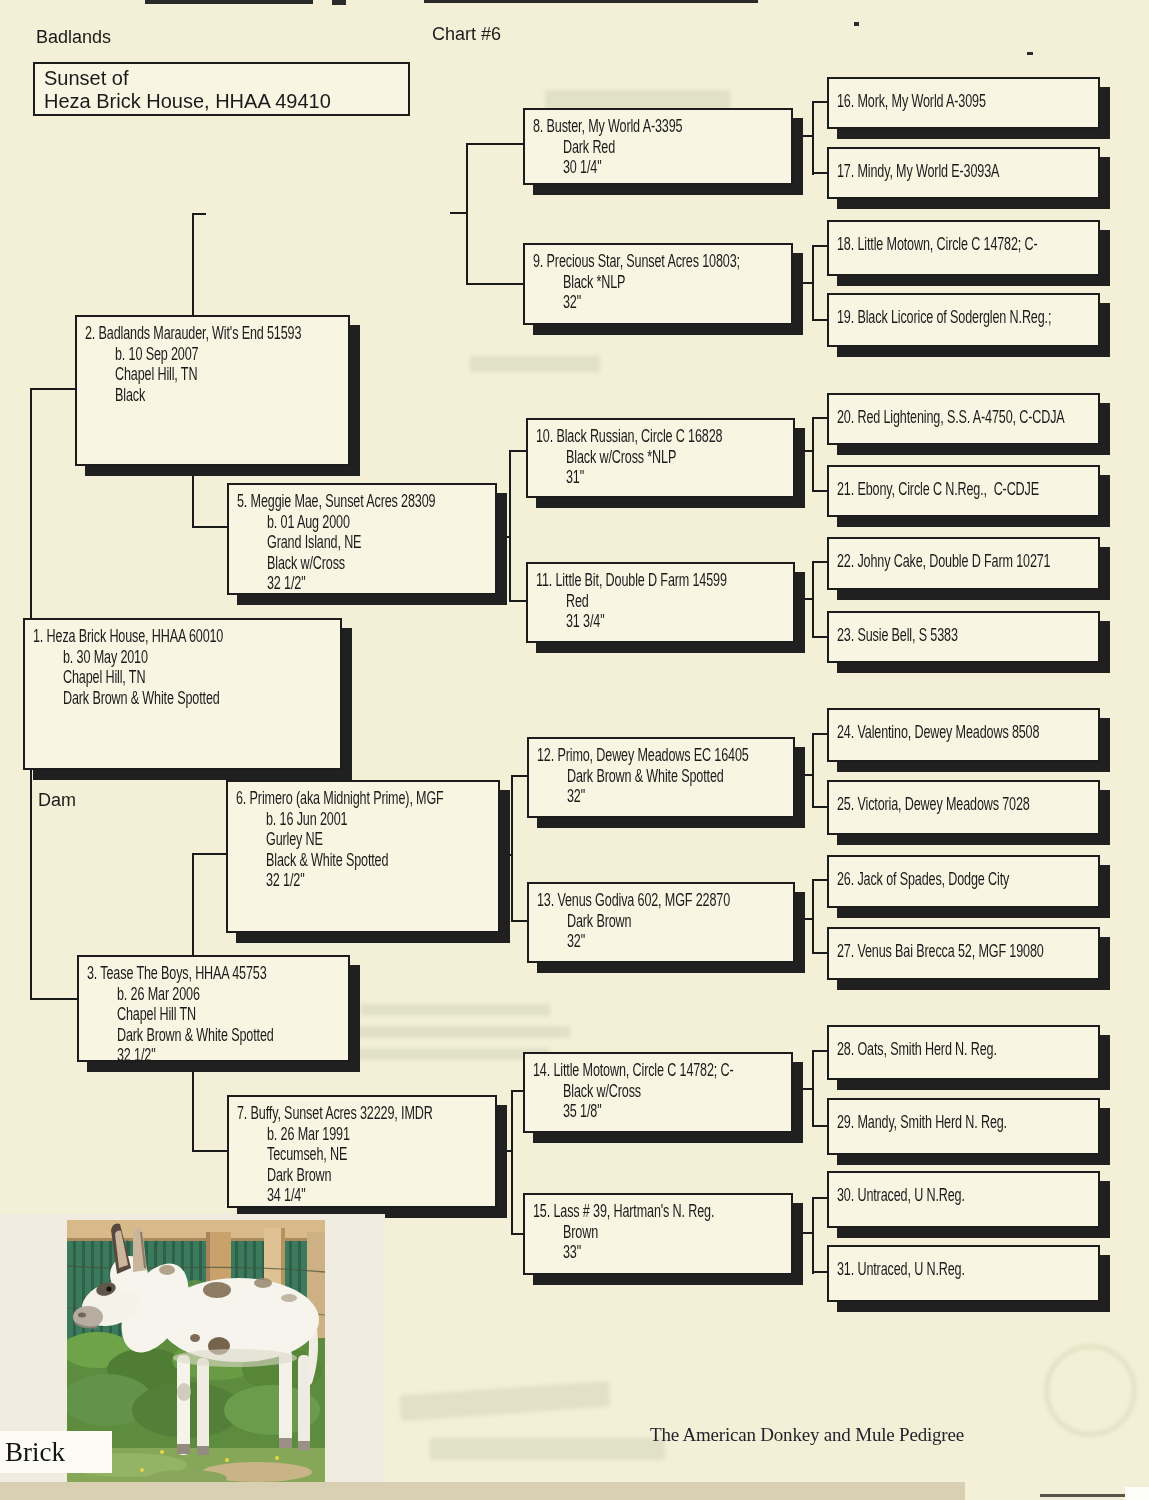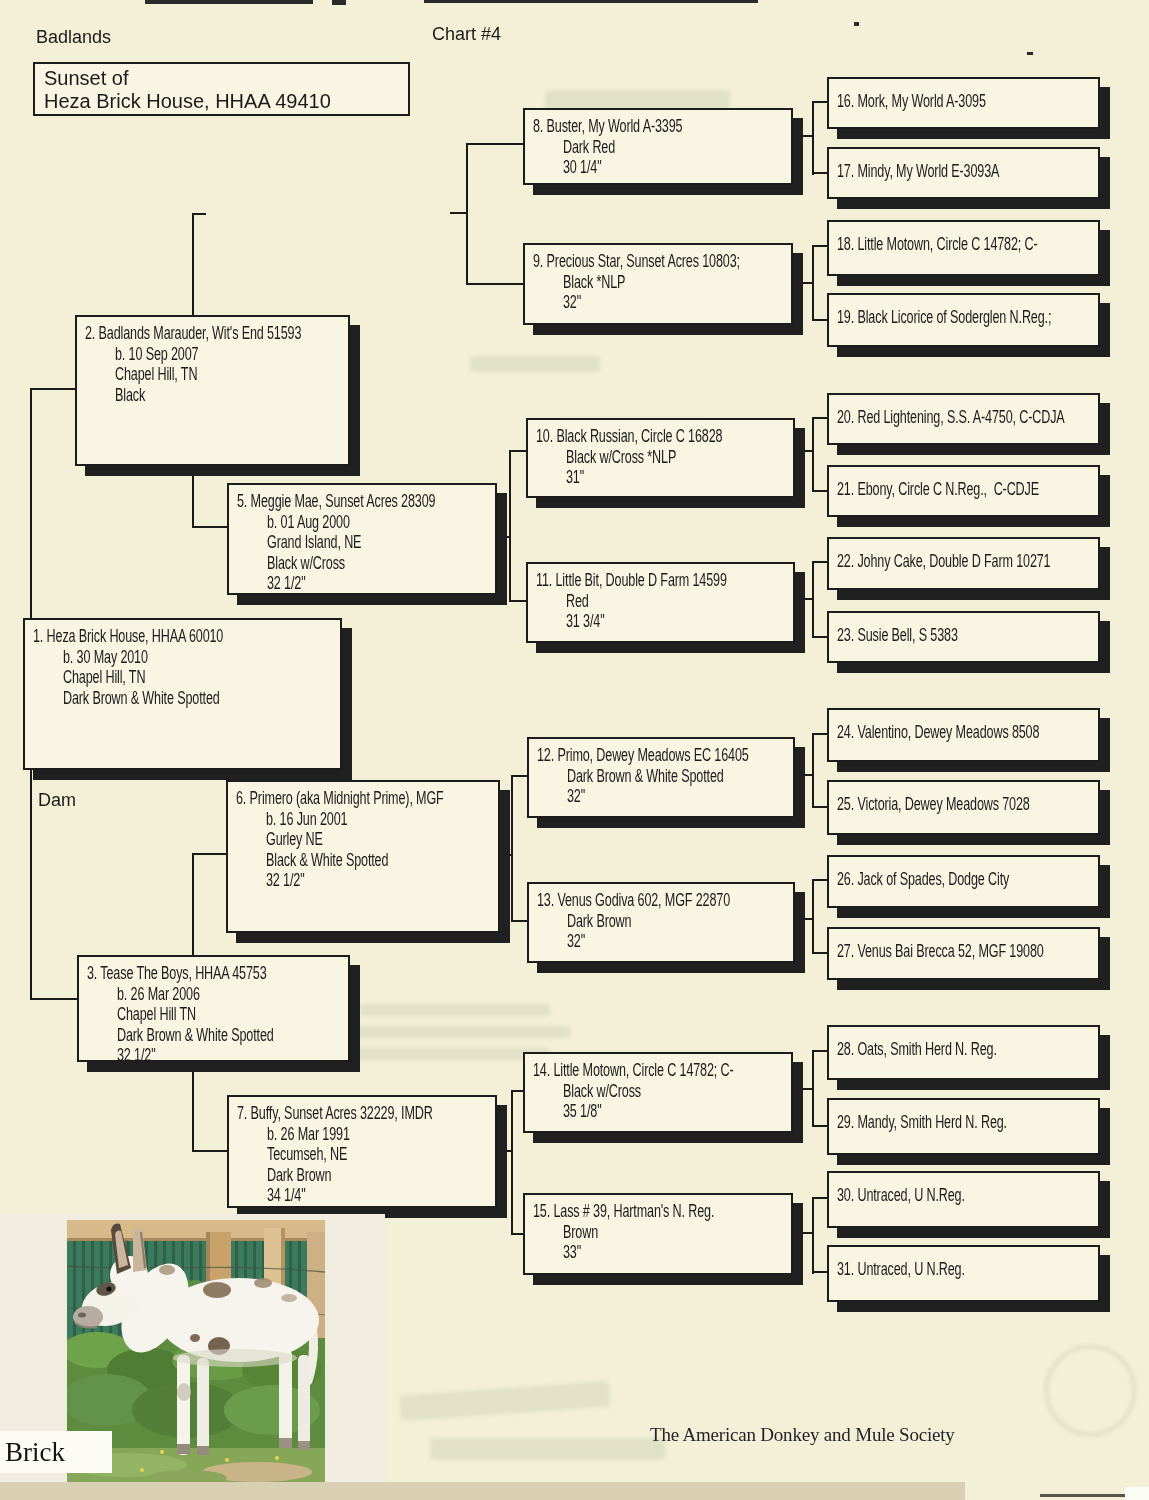--- a/index.html
+++ b/index.html
@@ -55,21 +55,21 @@
   <div class="ghost" style="left:430px;top:1438px;width:235px;height:22px"></div>
   <div class="ghost ring" style="left:1045px;top:1345px;width:85px;height:85px"></div>
 
   <div class="mark" style="left:145px;top:0;width:168px;height:4px"></div>
   <div class="mark" style="left:332px;top:0;width:14px;height:5px"></div>
   <div class="mark" style="left:424px;top:0;width:334px;height:3px"></div>
   <div class="mark" style="left:854px;top:22px;width:5px;height:4px"></div>
   <div class="mark" style="left:1027px;top:52px;width:6px;height:3px"></div>
 
   <div class="toplabel" style="left:36px;top:27px">Badlands</div>
-  <div class="toplabel" style="left:432px;top:24px">Chart #4</div>
+  <div class="toplabel" style="left:432px;top:24px">Chart #6</div>
   <div class="titlebox">
     <div>Sunset of</div>
     <div>Heza Brick House, HHAA 49410</div>
   </div>
   <div class="damlabel">Dam</div>
 
   <div class="ln" style="left:30px;top:390px;width:2px;height:610px"></div>
   <div class="ln" style="left:30px;top:388px;width:46px;height:2px"></div>
   <div class="ln" style="left:30px;top:998px;width:48px;height:2px"></div>
 
@@ -337,19 +337,19 @@
         <ellipse cx="168" cy="138" rx="62" ry="9" fill="#dcd8c9" opacity=".6"></ellipse>
       </g>
     </svg>
   </div>
   <div class="caption">Brick House</div>
   <div class="bstrip"></div>
   <div class="bline"></div>
   <div class="bpatch"></div>
 
   <div class="footer">
-    <div>The American Donkey and Mule Society</div>
+    <div>The American Donkey and Mule Pedigree</div>
     
     
     
   </div>
 
 </div>
 
 </body></html>

